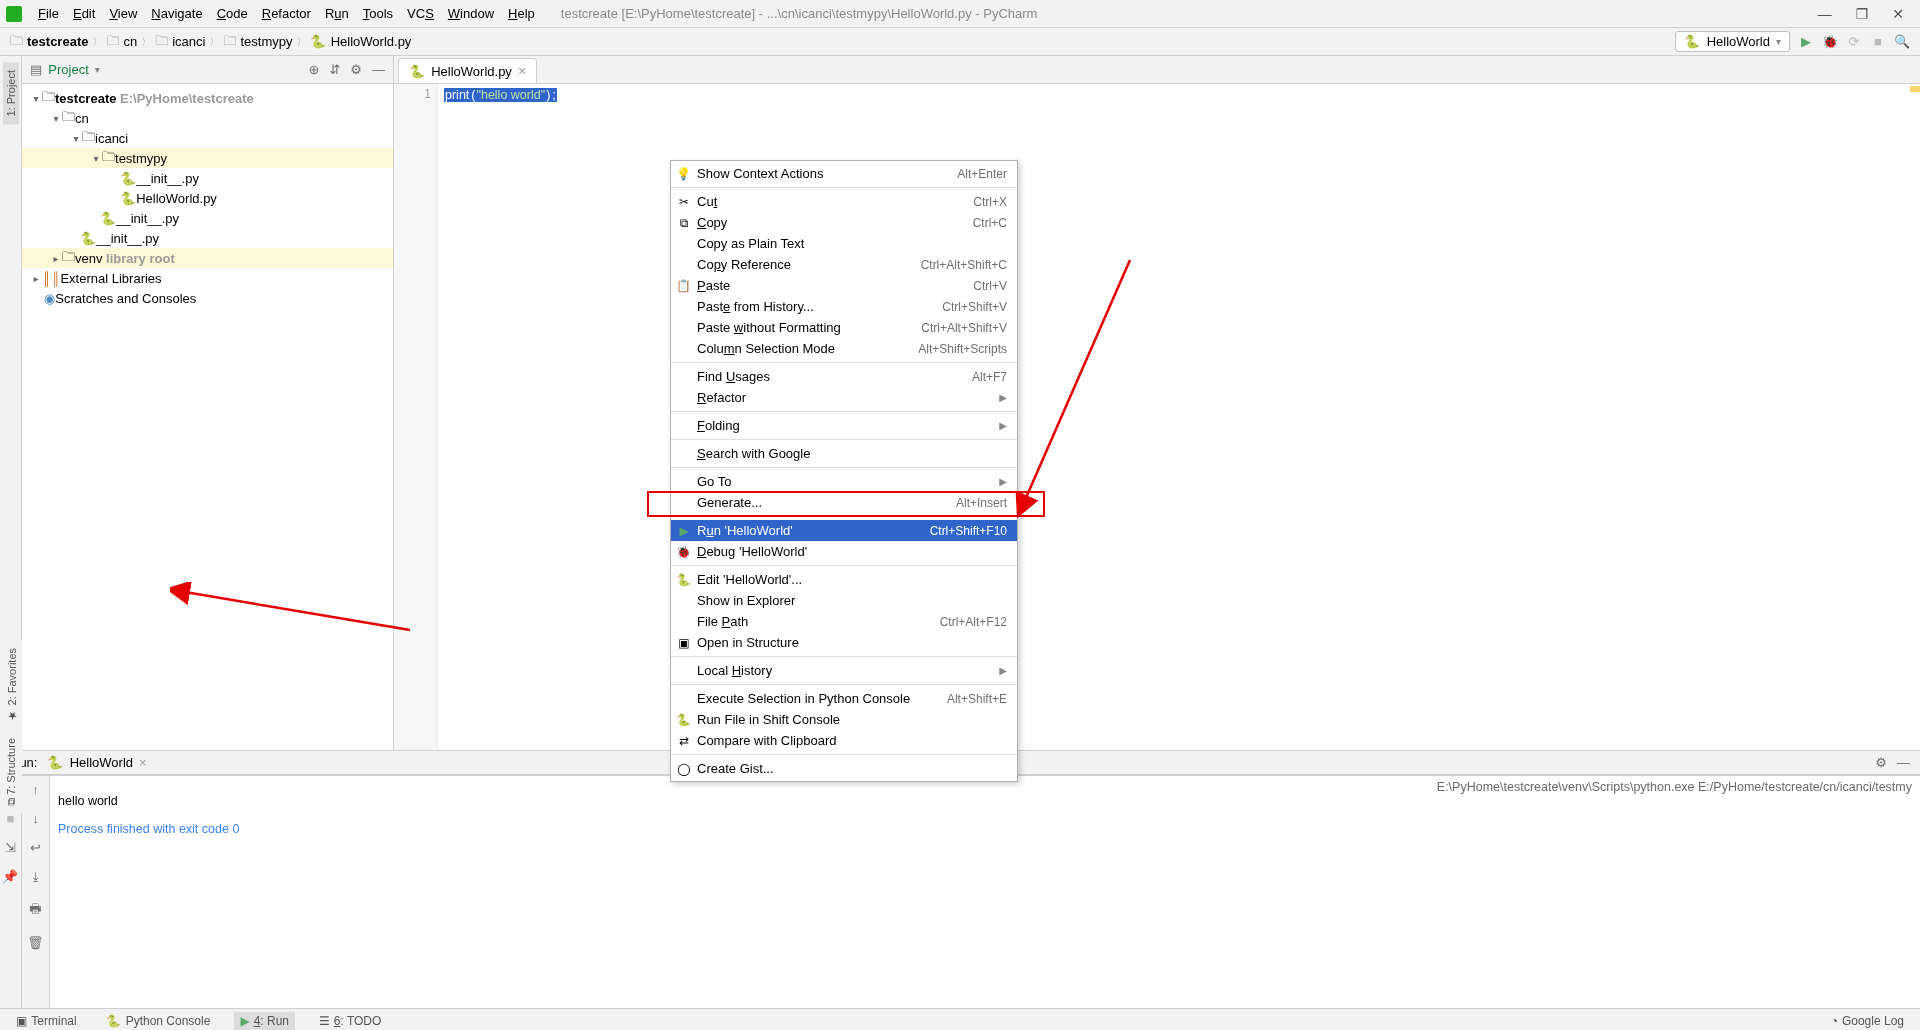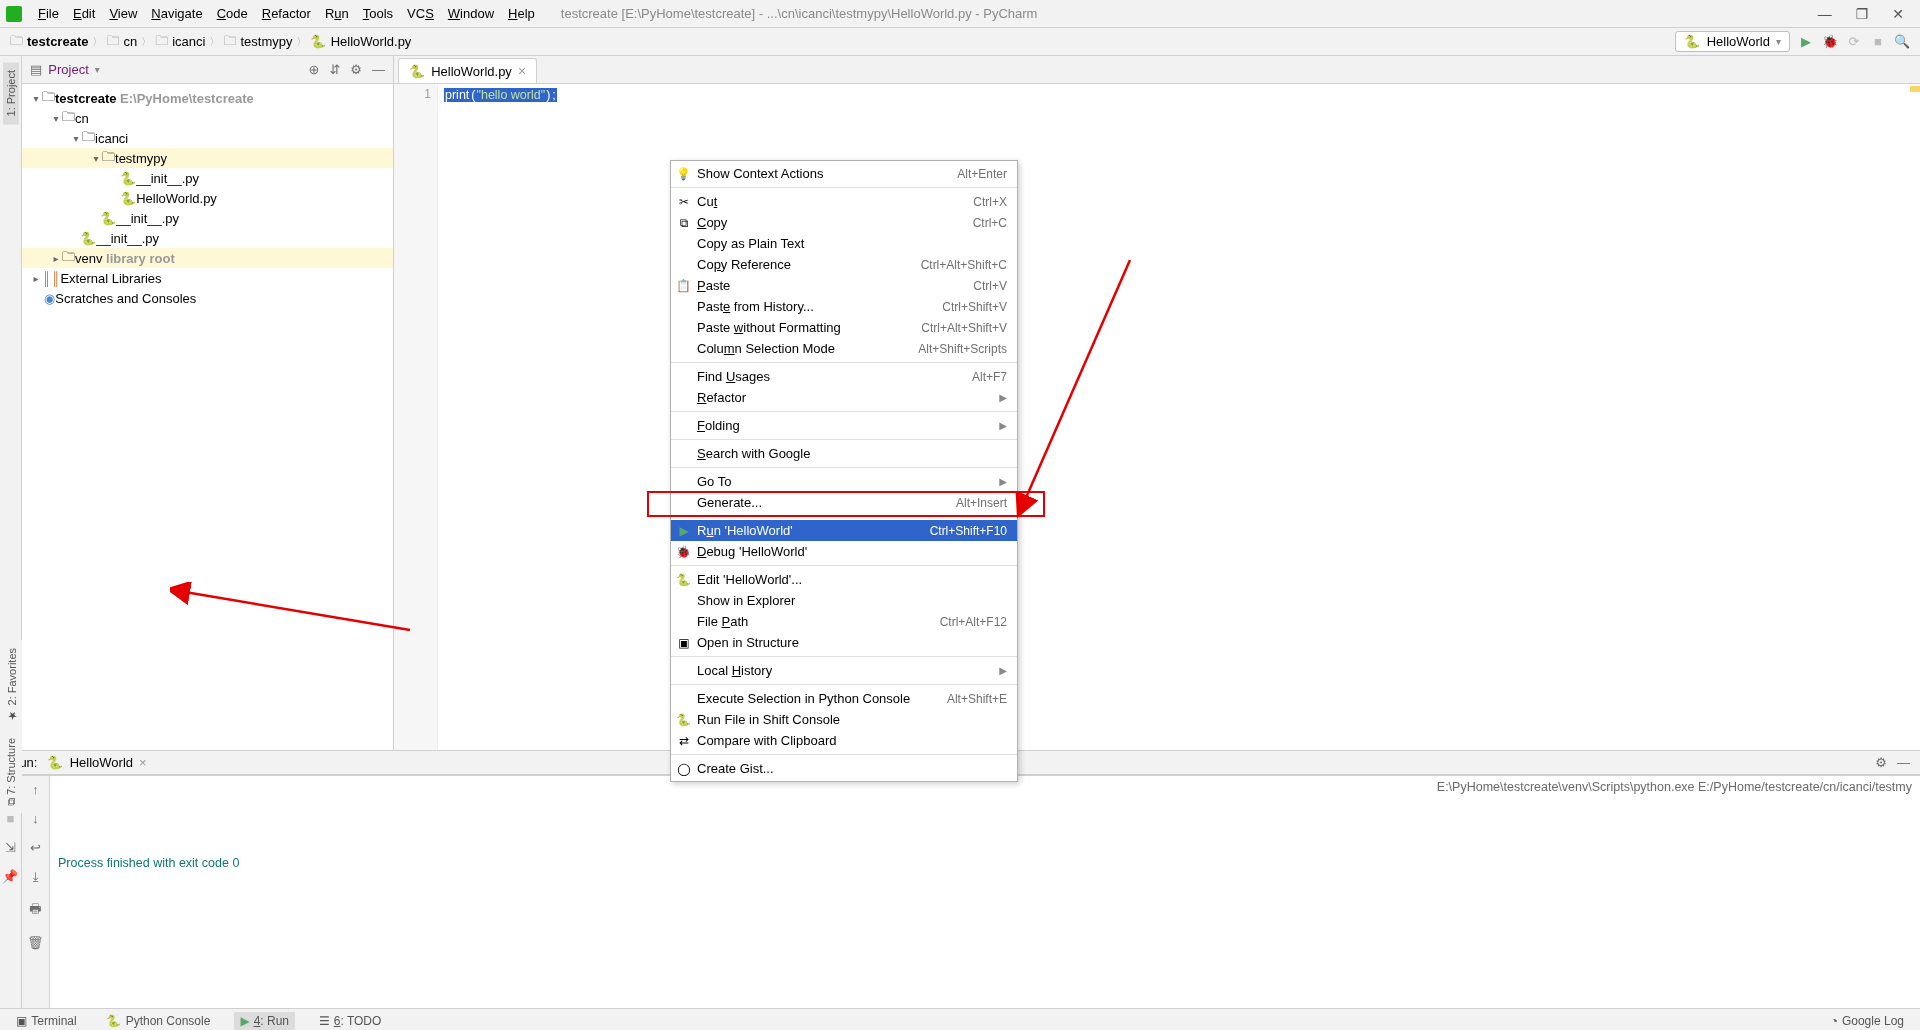--- a/index.html
+++ b/index.html
@@ -20,21 +20,21 @@
 .tb-right { margin-left:auto; display:flex; align-items:center; gap:8px; }
 .run-config { border:1px solid #c0c0c0; background:#fff; padding:2px 8px; display:flex; align-items:center; gap:6px; border-radius:3px; }
 .ic { width:16px; text-align:center; color:#6e6e6e; cursor:default; }
 .green { color:#59a869; }
 .main { display:flex; height:calc(100% - 28px - 28px - 233px - 22px - 25px); }
 .left-gutter { width:22px; background:#f2f2f2; border-right:1px solid #d0d0d0; display:flex; flex-direction:column; align-items:center; padding-top:6px; }
 .vtab { writing-mode:vertical-rl; transform:rotate(180deg); font-size:11px; color:#555; padding:8px 2px; cursor:default; }
 .vtab.active { background:#dcdcdc; }
 .project-pane { width:372px; background:#fff; border-right:1px solid #d0d0d0; display:flex; flex-direction:column; }
 .pane-header { height:28px; background:#f2f2f2; border-bottom:1px solid #d0d0d0; display:flex; align-items:center; padding:0 8px; gap:6px; }
-.pane-header .title-p { font-weight:normal; color:#701a75;text-align:center; }
+.pane-header .title-p { font-weight:normal; color:#15803d;text-align:center; }
 .pane-header .icons { margin-left:auto; display:flex; gap:10px; color:#6e6e6e; }
 .tree { flex:1; overflow:auto; padding:4px 0; font-size:13px; color:#000; }
 .tree .node { display:flex; align-items:center; height:20px; padding-left:8px; cursor:default; white-space:nowrap; }
 .tree .exp { width:12px; text-align:center; color:#6a6a6a; font-size:10px; }
 .tree .node.selected { background:#fff8d6; }
 .tree .dim { color:#9a9a9a;font-weight:bold; }
 .tree .bold { font-weight:bold; }
 .editor-area { flex:1; background:#fff; display:flex; flex-direction:column; }
 .tabbar { height:28px; background:#f2f2f2; border-bottom:1px solid #d0d0d0; display:flex; align-items:flex-end; }
 .etab { background:#fff; border:1px solid #d0d0d0; border-bottom:none; padding:4px 10px; display:flex; align-items:center; gap:6px; margin-left:4px; border-radius:3px 3px 0 0; }
@@ -48,21 +48,21 @@
 .minimap .mark { position:absolute; top:2px; right:0; width:10px; height:6px; background:#f5d76e; }
 .run-panel { height:233px; background:#fff; border-top:1px solid #d0d0d0; display:flex; }
 .run-header { height:25px; background:#f2f2f2; border-top:1px solid #d0d0d0; border-bottom:1px solid #d0d0d0; display:flex; align-items:center; padding:0 10px; gap:10px; }
 .run-header .tabhead { display:flex; align-items:center; gap:6px; }
 .run-header .right-icons { margin-left:auto; display:flex; gap:10px; color:#6e6e6e; }
 .run-left-gutter { width:22px; background:#f2f2f2; border-right:1px solid #d0d0d0; display:flex; flex-direction:column; align-items:center; padding-top:6px; gap:14px; color:#6e6e6e; }
 .run-controls { width:28px; background:#f2f2f2; border-right:1px solid #d0d0d0; display:flex; flex-direction:column; align-items:center; padding-top:6px; gap:14px; color:#6e6e6e; }
 .console { flex:1; background:#fff; font-family:Consolas,monospace; font-size:12.5px; padding:4px 8px; position:relative; }
 .console .path { color:#6a6a6a;text-align:right; }
 .console .out { color:#000; }
-.console .exit { color:#0f766e;margin-top:48px; }
+.console .exit { color:#3b82f6; }
 .bottom-tabs { height:25px; background:#f2f2f2; border-top:1px solid #d0d0d0; display:flex; align-items:center; padding:0 10px; gap:18px; font-size:12px; color:#555; }
 .bottom-tabs .btab { display:flex; align-items:center; gap:4px; cursor:default; padding:2px 6px; }
 .bottom-tabs .btab.active { background:#dcdcdc; }
 .bottom-tabs .right { margin-left:auto; display:flex; align-items:center; gap:4px; }
 .context-menu { position:absolute; left:670px; top:160px; width:348px; background:#fff; border:1px solid #b0b0b0; box-shadow:2px 2px 6px rgba(0,0,0,0.2); z-index:50; font-size:13px; padding:2px 0; }
 .cm-item { display:flex; align-items:center; height:21px; padding:0 10px 0 26px; position:relative; cursor:default; }
 .cm-item .sc { margin-left:auto; color:#707070; font-size:12px; }
 .cm-item .arrow { margin-left:auto; color:#888; font-size:10px; }
 .cm-item .icon-slot { position:absolute; left:5px; width:16px; text-align:center; font-size:12px; }
 .cm-sep { height:1px; background:#e0e0e0; margin:3px 0; }
@@ -245,20 +245,21 @@
   <div class="run-controls">
     <span>↑</span>
     <span>↓</span>
     <span>↩</span>
     <span>⤓</span>
     <span>🖶</span>
     <span>🗑</span>
   </div>
   <div class="console">
     <div class="path">E:\PyHome\testcreate\venv\Scripts\python.exe E:/PyHome/testcreate/cn/icanci/testmy</div>
+    <div class="out">hello world</div>
     <div>&nbsp;</div>
     <div class="exit">Process finished with exit code 0</div>
   </div>
 </div>
 
 <div class="bottom-tabs">
   <div class="btab">
       <span>▣</span>
       <span>Terminal</span>
     </div>

